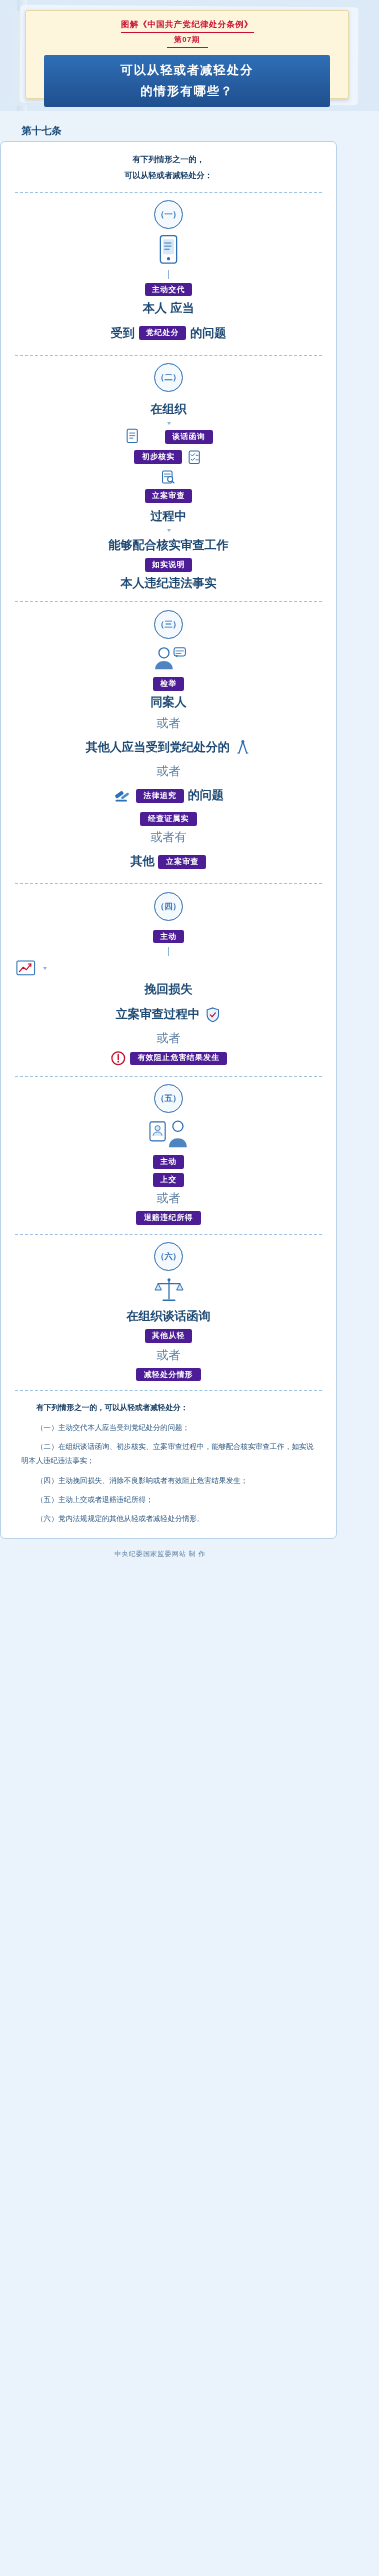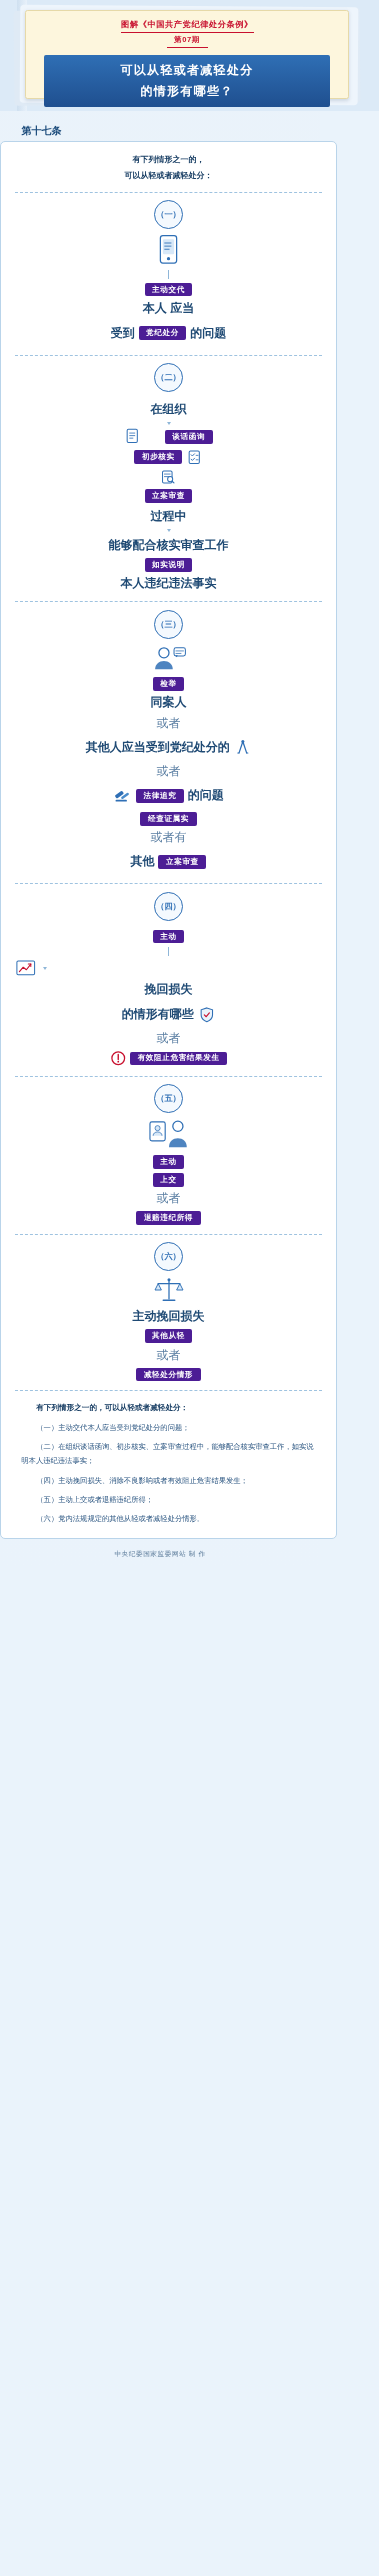--- a/index.html
+++ b/index.html
@@ -292,21 +292,21 @@
           <svg width="21.5" height="19" viewBox="0 0 34 30">
             <rect x="3" y="3" width="28" height="22" rx="2" fill="#ffffff" stroke="#2f6fb5" stroke-width="1.6"></rect>
             <path d="M7 20l6-7 5 4 7-9" stroke="#c8102e" stroke-width="1.8" fill="none" stroke-linecap="round" stroke-linejoin="round"></path>
             <path d="M25 8h-4M25 8v4" stroke="#c8102e" stroke-width="1.6" stroke-linecap="round"></path>
           </svg>
         </span>
         <span class="arrow-down" style="margin-left:2.5px;"></span>
       </div>
       <div class="plain">挽回损失</div>
       <div class="row-inline">
-        <span class="plain">的情形有哪些</span>
+        <span class="plain">立案审查过程中</span>
         <span>
           <svg width="17.7" height="17.7" viewBox="0 0 28 28">
             <path d="M14 3l9 3v8c0 6-4 9-9 11-5-2-9-5-9-11V6z" fill="#eaf3fb" stroke="#2f6fb5" stroke-width="1.7"></path>
             <path d="M10 14l3 3 5-6" stroke="#c8102e" stroke-width="1.8" fill="none" stroke-linecap="round" stroke-linejoin="round"></path>
           </svg>
         </span>
       </div>
       <div class="orcn">或者</div>
       <div class="row-inline">
         <span>
@@ -346,21 +346,21 @@
       <div class="icon-box">
         <svg width="32" height="28" viewBox="0 0 50 44">
           <path d="M25 6v30" stroke="#2f6fb5" stroke-width="2" stroke-linecap="round"></path>
           <path d="M8 12h34" stroke="#2f6fb5" stroke-width="2" stroke-linecap="round"></path>
           <circle cx="25" cy="6" r="2.4" fill="#2f6fb5"></circle>
           <path d="M8 12l-5 10h10z" fill="#d7e8f8" stroke="#2f6fb5" stroke-width="1.5"></path>
           <path d="M42 12l-5 10h10z" fill="#d7e8f8" stroke="#2f6fb5" stroke-width="1.5"></path>
           <path d="M16 38h18" stroke="#2f6fb5" stroke-width="2.4" stroke-linecap="round"></path>
         </svg>
       </div>
-      <div class="plain" style="margin-top:3.8px;">主动挽回损失</div>
+      <div class="plain" style="margin-top:3.8px;">在组织谈话函询</div>
       <div class="tag-line"><span class="tag">其他从轻</span></div>
       <div class="orcn">或者</div>
       <div class="tag-line"><span class="tag">减轻处分情形</span></div>
     </div>
 
     <div class="dash"></div>
 
     <div class="textblock">
       <div class="tb-title">有下列情形之一的，可以从轻或者减轻处分：</div>
       <div class="tb-p">（一）主动交代本人应当受到党纪处分的问题；</div>

